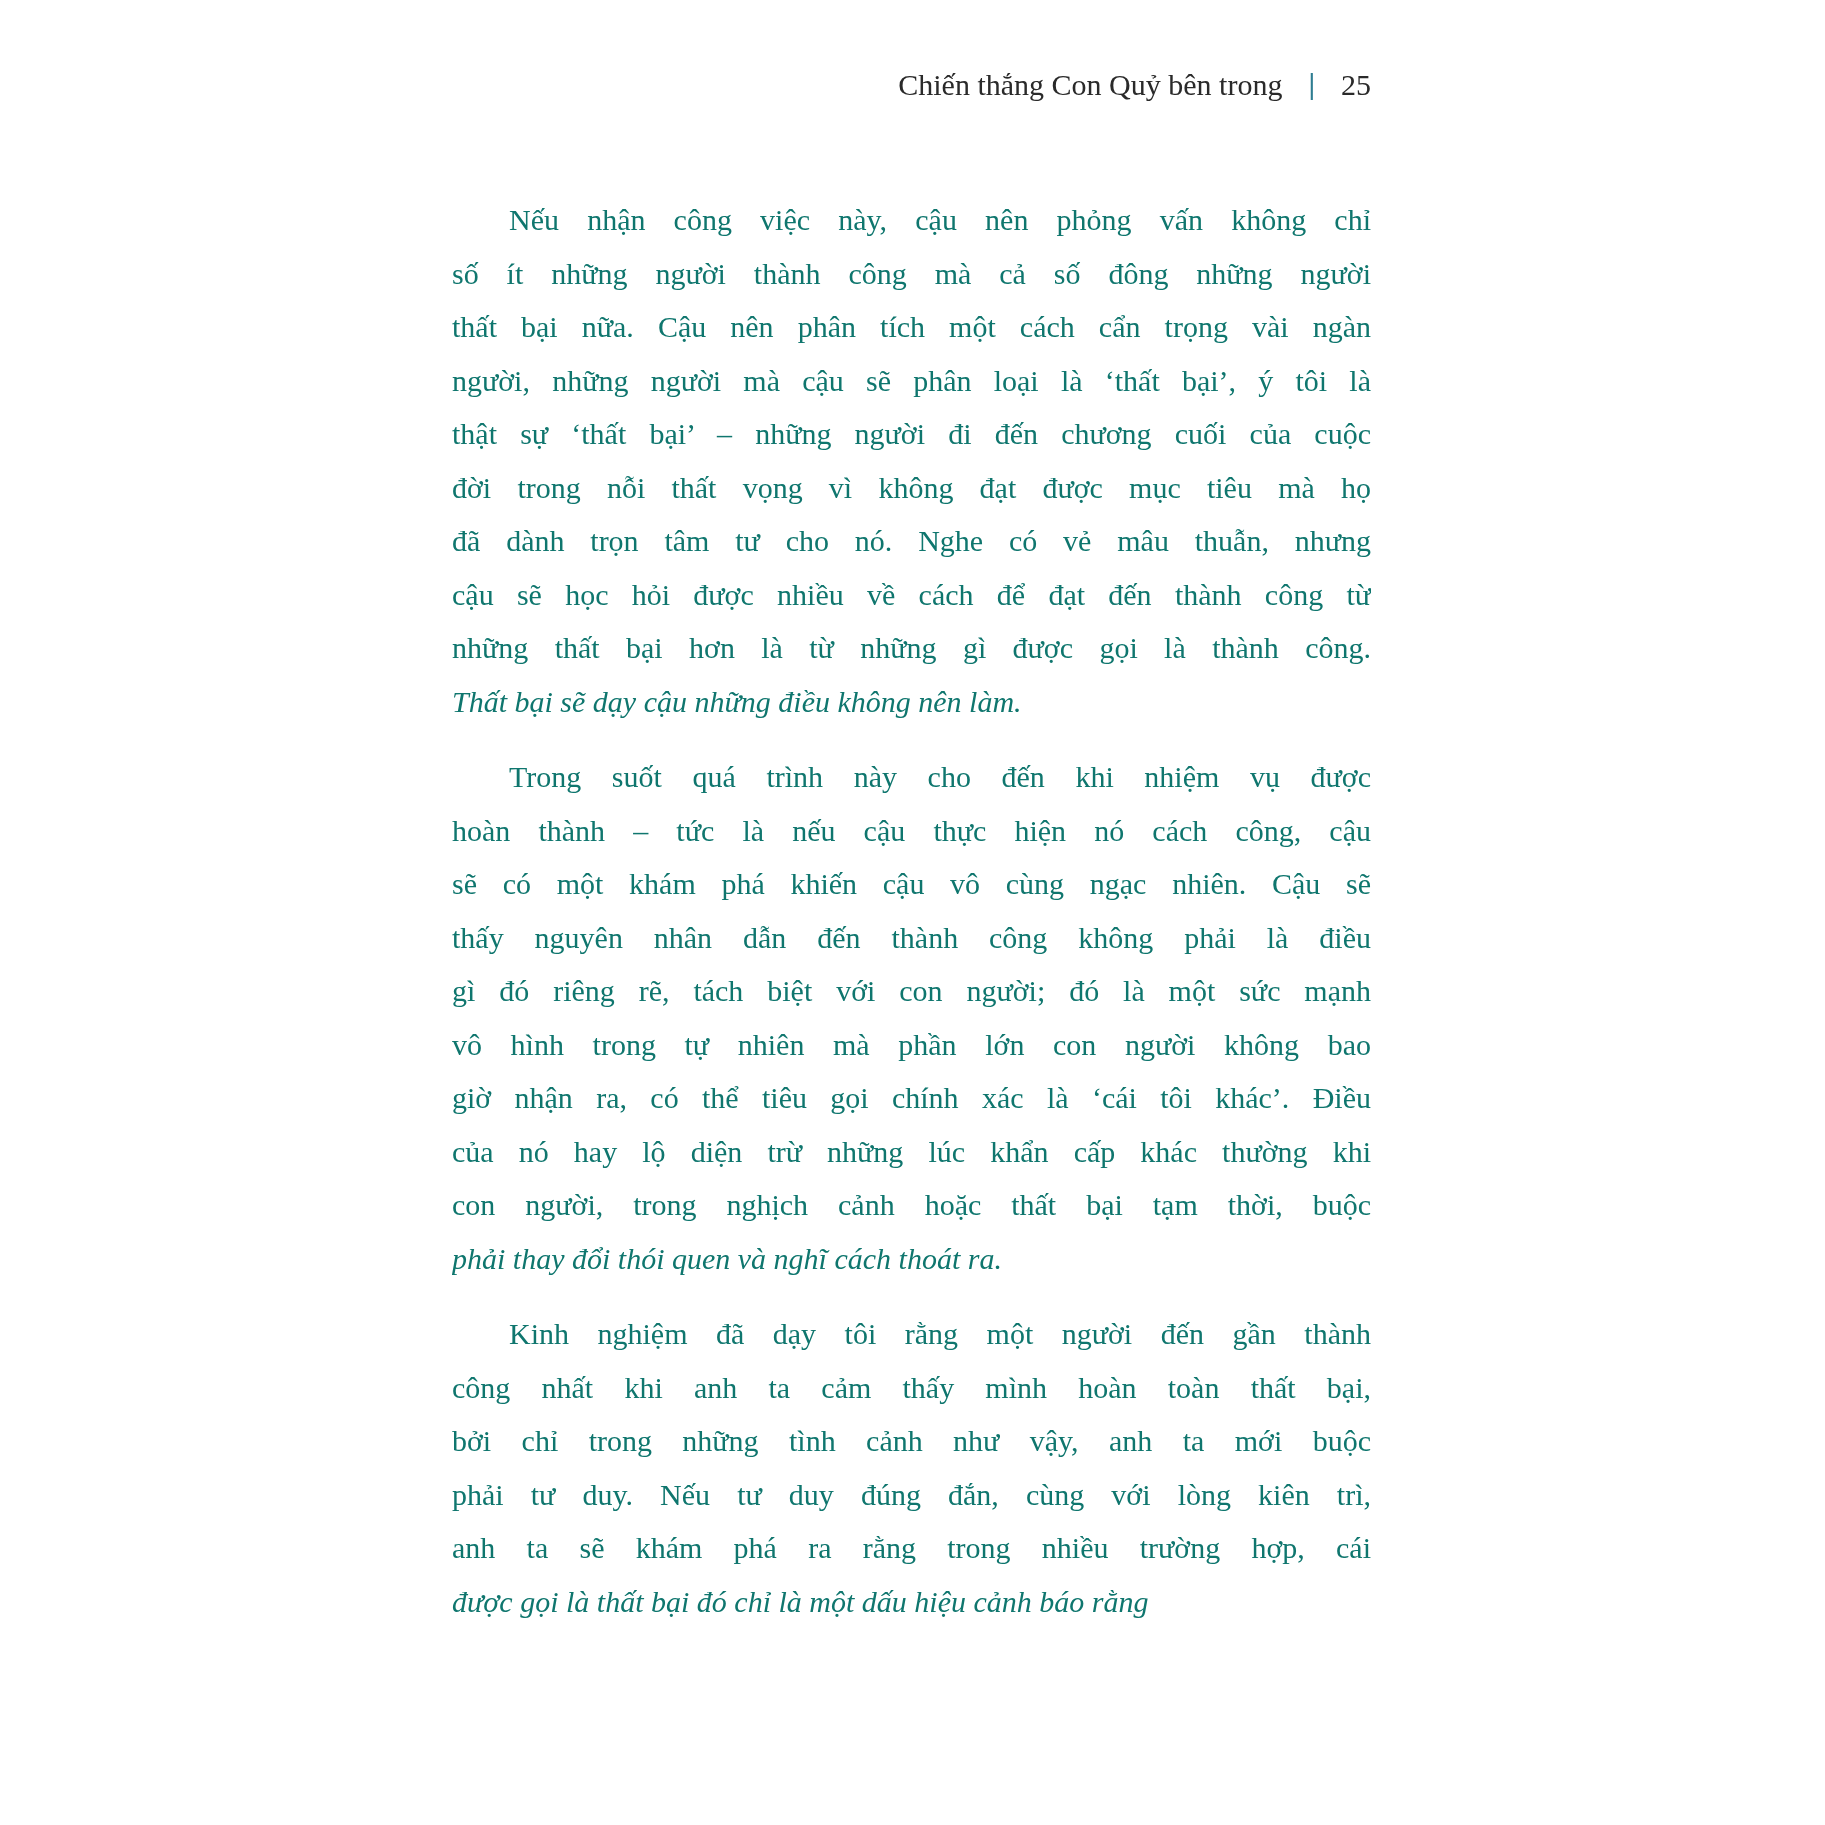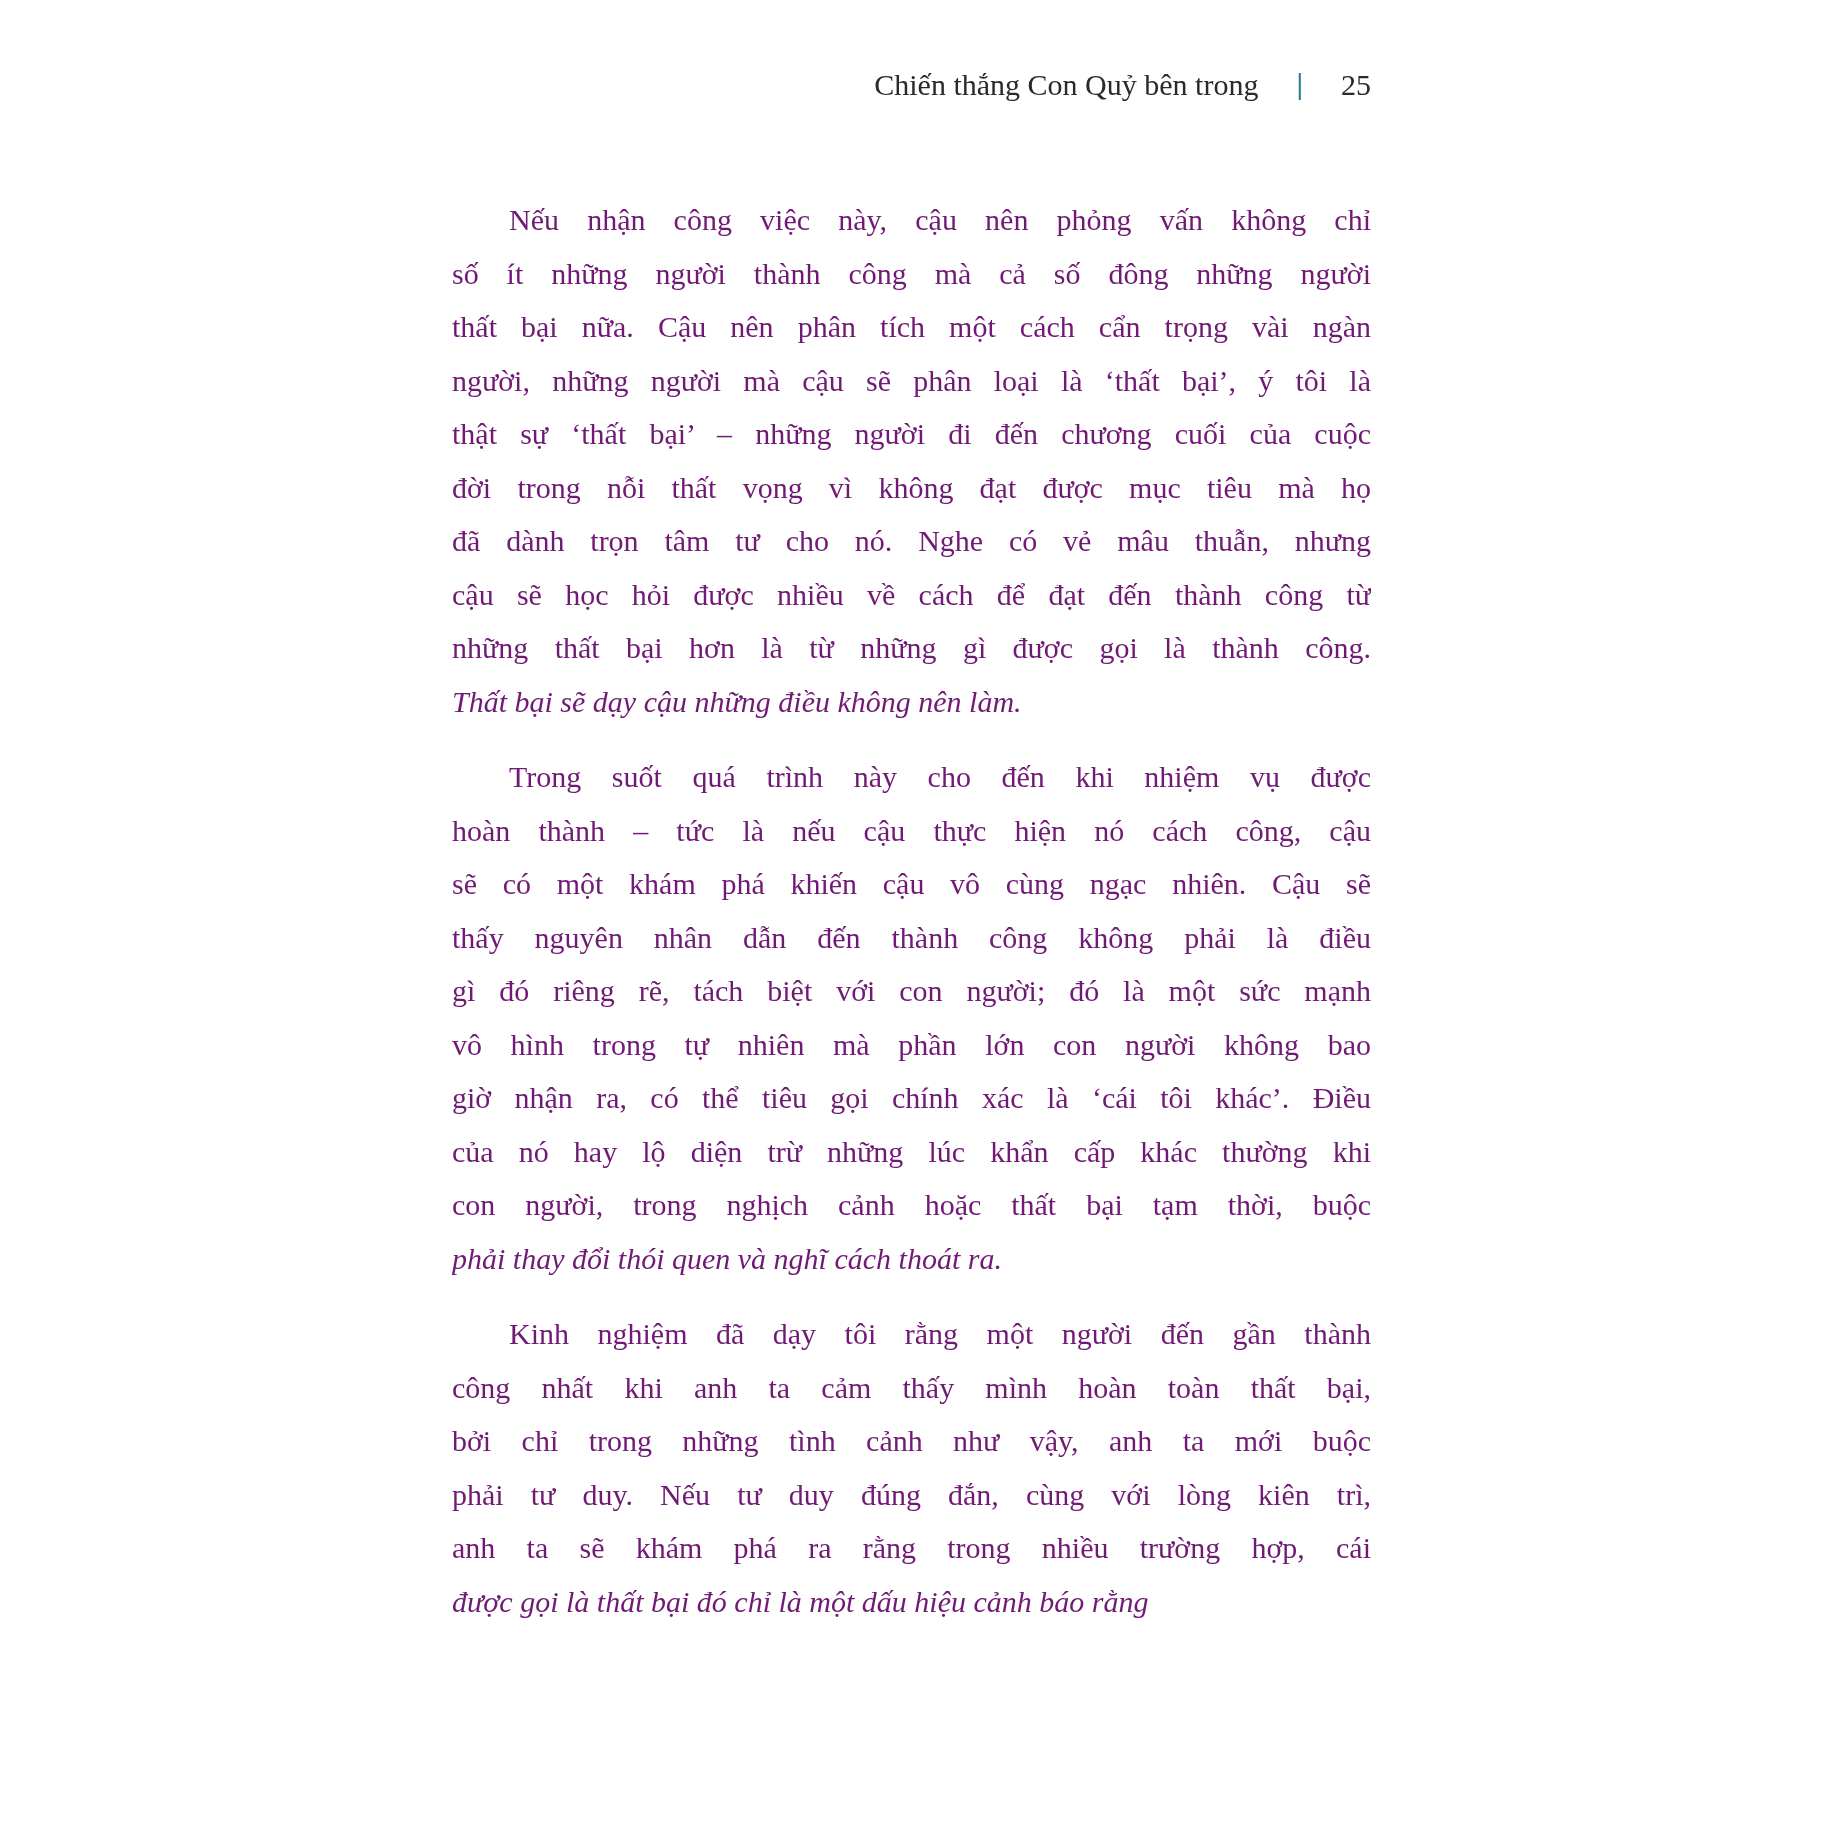--- a/index.html
+++ b/index.html
@@ -16,37 +16,37 @@
     font-family: "Liberation Serif", serif;
   }
   .header {
     position: absolute;
     top: 68px;
     left: 452px;
     width: 919px;
     display: flex;
     justify-content: flex-end;
     align-items: baseline;
-    gap: 38px;
+    gap: 26px;
     font-size: 30px;
     color: #2a2a2a;
     white-space: nowrap;
   }
   .header .divider {
     color: #2e7d91;
     font-weight: bold;
     transform: translateY(-1px);
   }
   .body-text {
     position: absolute;
     top: 193px;
     left: 452px;
     width: 919px;
     font-size: 30px;
-    color: #701a75;
+    color: #0f766e;
   }
   .para { margin: 0 0 22px 0; }
   .para:last-child { margin-bottom: 0; }
   .line {
     line-height: 53.5px;
     height: 53.5px;
     text-align: justify;
     text-align-last: justify;
     white-space: normal;
     overflow: hidden;

